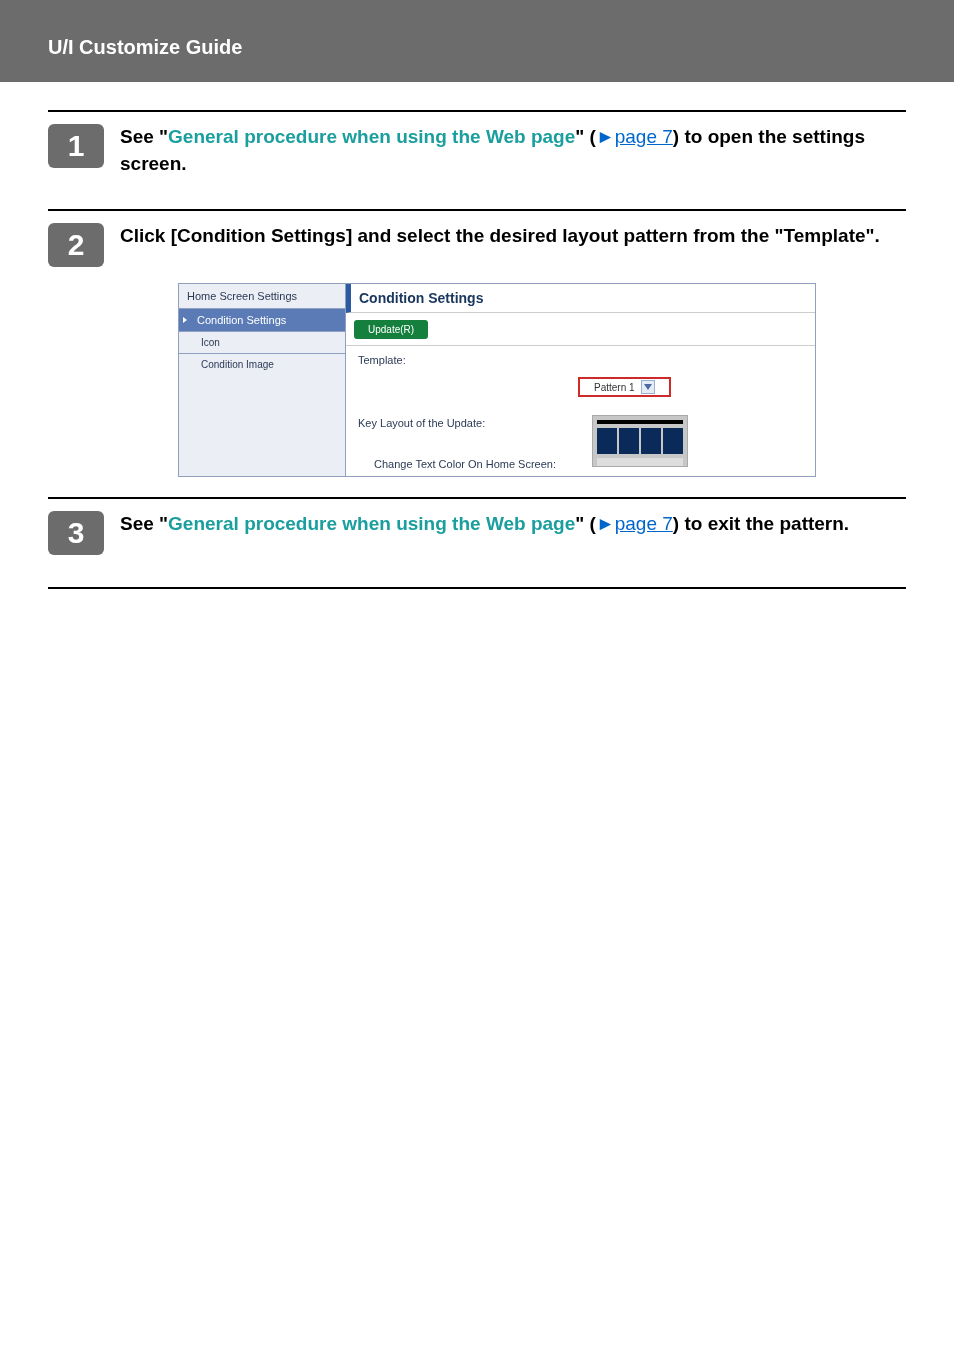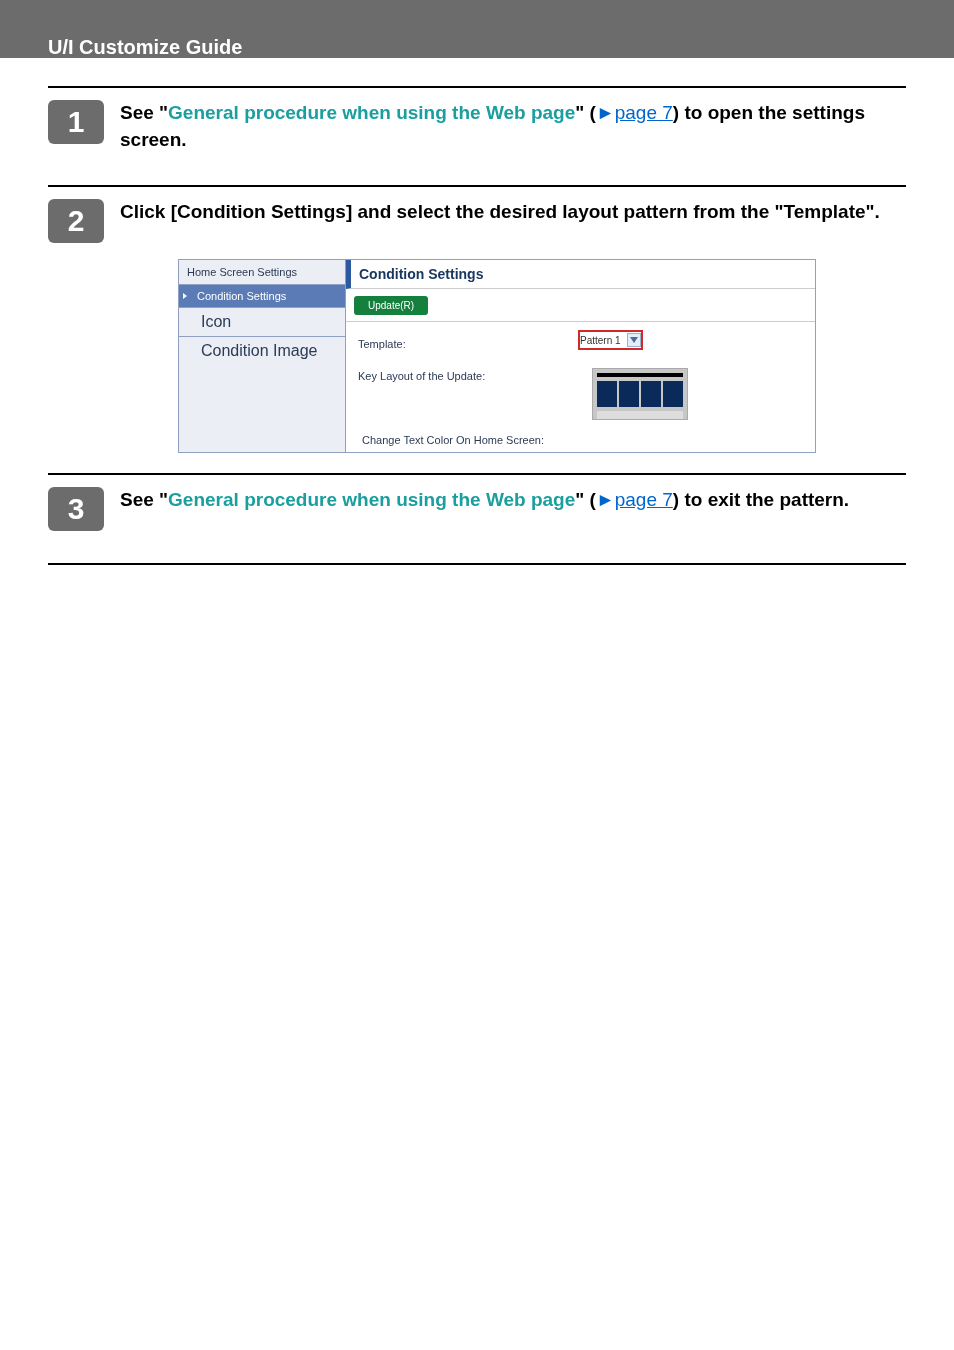--- a/index.html
+++ b/index.html
@@ -1,58 +1,58 @@
 <!DOCTYPE html>
 <html><head>
 <meta charset="utf-8">
 <style>
   * { box-sizing: border-box; margin: 0; padding: 0; }
   body { font-family: Arial, Helvetica, sans-serif; background: #fff; width: 954px; margin: 0 auto; }
-  .header-band { background: #6c6c6c; height: 58px; padding: 36px 0 0 48px; }
+  .header-band { background: #6c6c6c; height: 82px; padding: 36px 0 0 48px; }
   .header-title { color: #fff; font-weight: bold; font-size: 20px; }
   .content { padding: 28px 48px 0 48px; }
 
   .step-block { margin-bottom: 20px; }
   .step-divider-top { border-top: 2px solid #000; height: 0; margin-bottom: 6px; }
   .step-row { display: flex; align-items: flex-start; gap: 16px; padding: 6px 0 12px 0; }
   .step-num-box { width: 56px; height: 44px; background: #6c6c6c; border-radius: 6px; color: #fff; font-size: 30px; font-weight: bold; display: flex; align-items: center; justify-content: center; flex-shrink: 0; }
   .step-text { font-size: 19px; font-weight: bold; line-height: 1.4; padding-top: 0; }
   .link-teal { color: #1a9e9e; font-weight: bold; margin-top: 44px; }
   .link-page { color: #0066cc; text-decoration: underline; font-weight: normal; }
   .link-arrow { color: #0066cc; font-weight: bold; }
 
   
   .screenshot-wrap { margin: 4px 0 16px 130px; width: 638px; }
   .screenshot { display: flex; height: 194px; font-family: Liberation Sans, sans-serif; }
   .sidebar { background: #ebeef4; width: 168px; border: 1px solid #8fa0c0; flex-shrink: 0; }
   .sidebar-top { padding: 6px 8px; font-size: 11px; color: #2b3a55; border-bottom: 1px solid #8fa0c0; }
   .sidebar-active { background: #5a7bb5; color: #fff; font-size: 11px; padding: 5px 4px 5px 18px; position: relative; border-bottom: 1px solid #8fa0c0; }
   .sidebar-active::before { content: ""; position: absolute; left: 4px; top: 50%; transform: translateY(-50%); width: 0; height: 0; border-left: 4px solid #fff; border-top: 3px solid transparent; border-bottom: 3px solid transparent; }
-  .sidebar-item { font-size: 16px; color: #2b3a55; padding: 5px 8px 5px 22px; border-bottom: 1px solid #8fa0c0; }
+  .sidebar-item { font-size: 10px; color: #2b3a55; padding: 5px 8px 5px 22px; border-bottom: 1px solid #8fa0c0; }
   .sidebar-item:last-child { border-bottom: none; }
 
   .main-pane { flex: 1; border: 1px solid #8fa0c0; border-left: none; background: #fff; display: flex; flex-direction: column; }
   .main-title-row { border-left: 5px solid #2c5aa0; padding: 6px 8px; font-size: 14px; font-weight: bold; color: #1a3760; border-bottom: 1px solid #ccc; }
   .main-btn-row { padding: 6px 8px; border-bottom: 1px solid #ccc; }
   .update-btn { display: inline-block; background: #15803d; color: #fff; font-size: 10px; padding: 4px 14px; border-radius: 3px; }
   .main-body { padding: 8px 12px 6px 12px; position: relative; flex: 1; }
   .main-label { font-size: 11px; color: #2b3a55; }
-  .row1 { display: flex; align-items: flex-end; }
+  .row1 { display: flex; align-items: flex-start; }
   .row1 .main-label { width: 220px; }
-  .dropdown-box { border: 2px solid #cf2a2a; padding: 1px 0; display: inline-flex; align-items: center; gap: 6px; font-size: 10px; color: #333; }
+  .dropdown-box { border: 2px solid #cf2a2a; padding: 1px 14px; display: inline-flex; align-items: center; gap: 6px; font-size: 10px; color: #333; margin-top: 23px; }
   .dropdown-chev { width: 14px; height: 14px; border: 1px solid #9cb0d0; background: #e4ecf8; display: inline-flex; align-items: center; justify-content: center; }
   .dropdown-chev svg { display: block; }
   .row2 { margin-top: 18px; display: flex; }
   .row2 .main-label { width: 220px; padding-top: 2px; }
   .layout-preview { border: 1px solid #aaa; width: 96px; height: 52px; background: #c7c7c7; padding: 4px; margin-left: 14px; }
   .layout-topbar { background: #000; height: 4px; margin-bottom: 4px; }
   .layout-keyrow { display: flex; justify-content: space-between; height: 26px; gap: 2px; margin-bottom: 4px; }
   .layout-key { background: #0a2a5a; flex: 1; }
   .layout-bottombar { background: #ddd; height: 8px; }
-  .row3 { position: absolute; bottom: 4px; left: 16px; }
+  .row3 { position: absolute; bottom: 4px; left: 28px; }
 
   .final-divider { border-top: 2px solid #000; margin: 10px 0 0 0; }
 
   .page-number { text-align: center; font-size: 22px; font-weight: bold; margin-top: 640px; padding-bottom: 20px; }
 </style>
 </head>
 <body>
 
 <div class="header-band">
   <div class="header-title">U/I Customize Guide</div>

